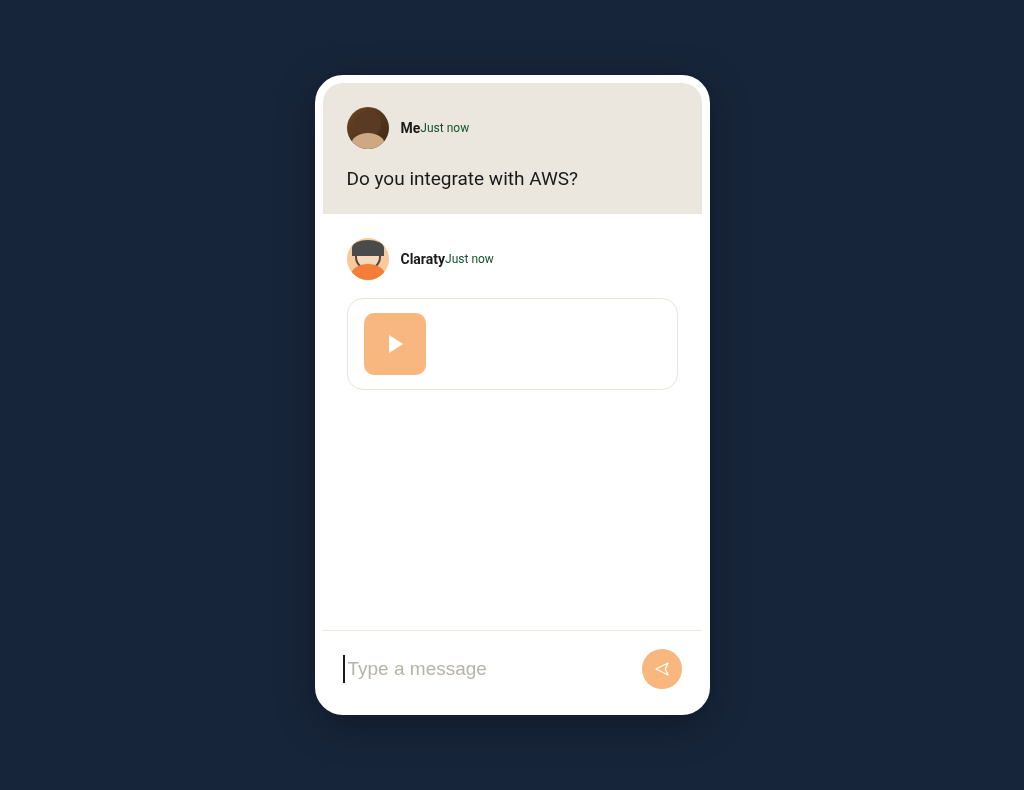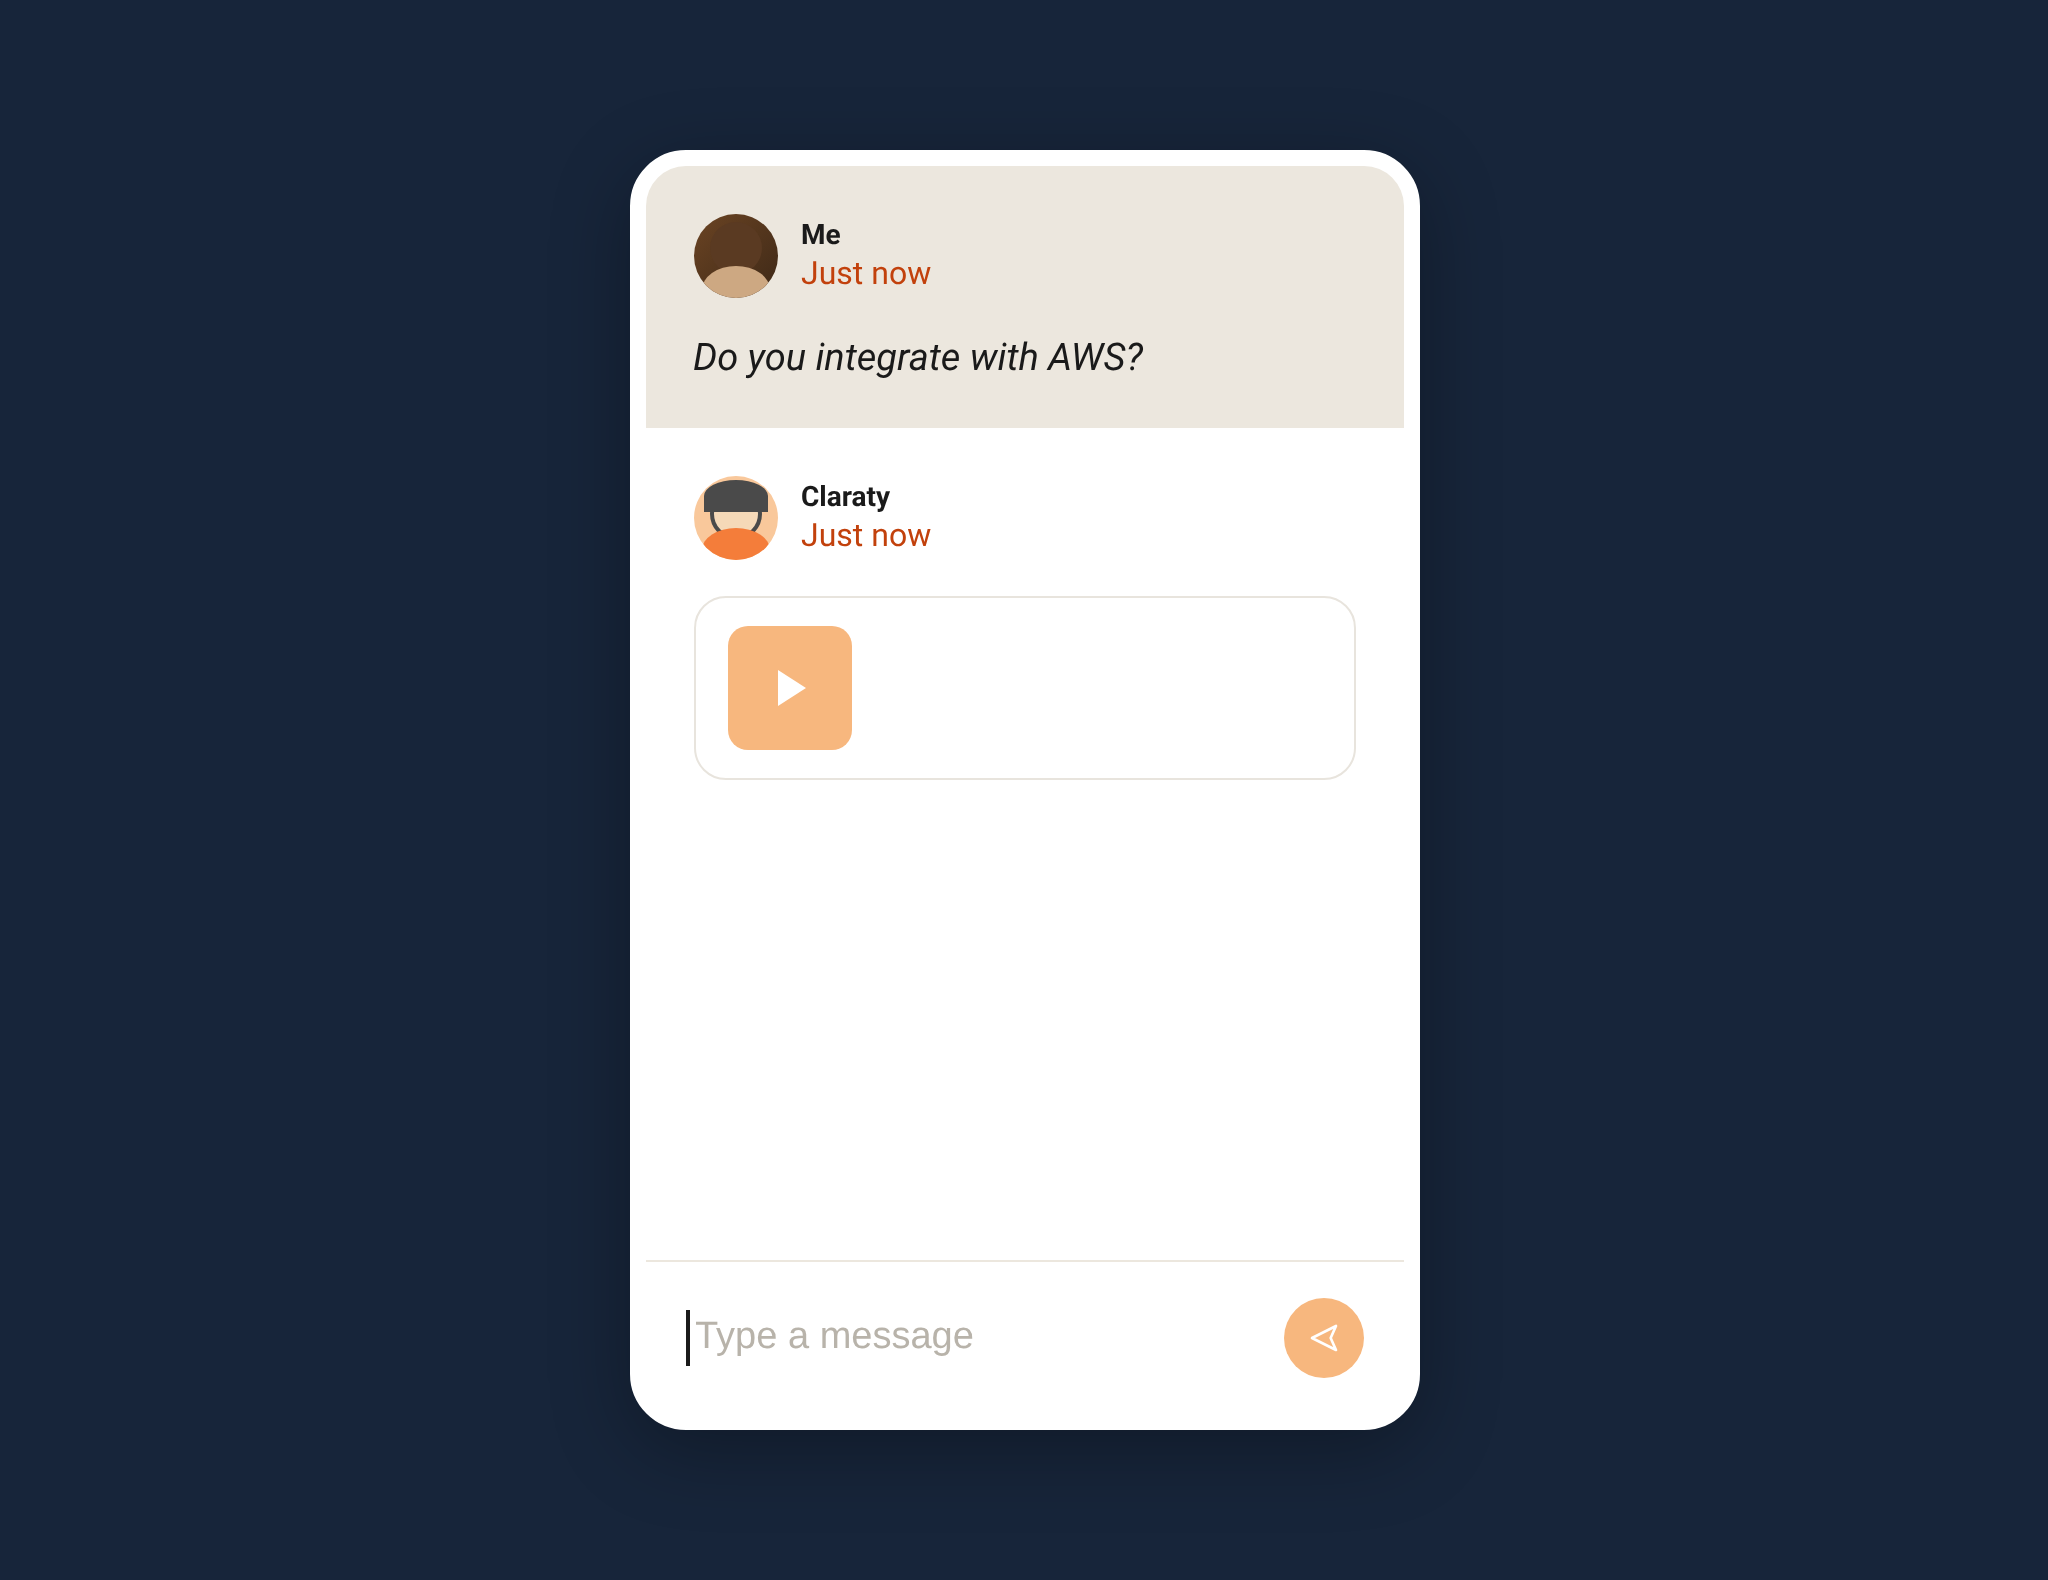--- a/index.html
+++ b/index.html
@@ -127,41 +127,41 @@
       transform: translateX(-50%);
       width: 32px;
       height: 16px;
       background: #4a4a4a;
       border-radius: 50% 50% 0 0;
       z-index: 1;
     }
     
     .name-block {
       display: flex;
-      flex-direction: column;
+      flex-direction: row;
+      text-align: center;
     }
     
     .sender-name {
       font-weight: 700;
       font-size: 14px;
       color: #1a1a1a;
     }
     
     .timestamp {
-      font-size: 16px;
-      color: #c2410c;
+      font-size: 12px;
+      color: #14532d;
       margin-top: 1px;
     }
     
     .message-text {
       font-size: 19px;
       color: #1a1a1a;
       line-height: 1.5;
       font-weight: 400;
-      font-style: italic;
     }
     
     .demo-card {
       margin-top: 18px;
       border: 1px solid #e8e4dd;
       border-radius: 16px;
       padding: 14px 16px;
       display: flex;
       align-items: center;
       gap: 16px;

